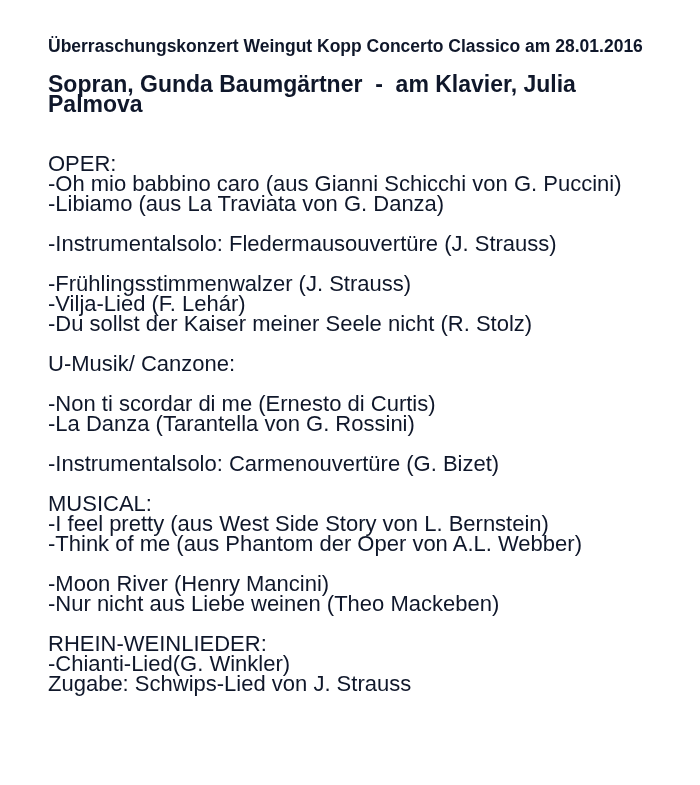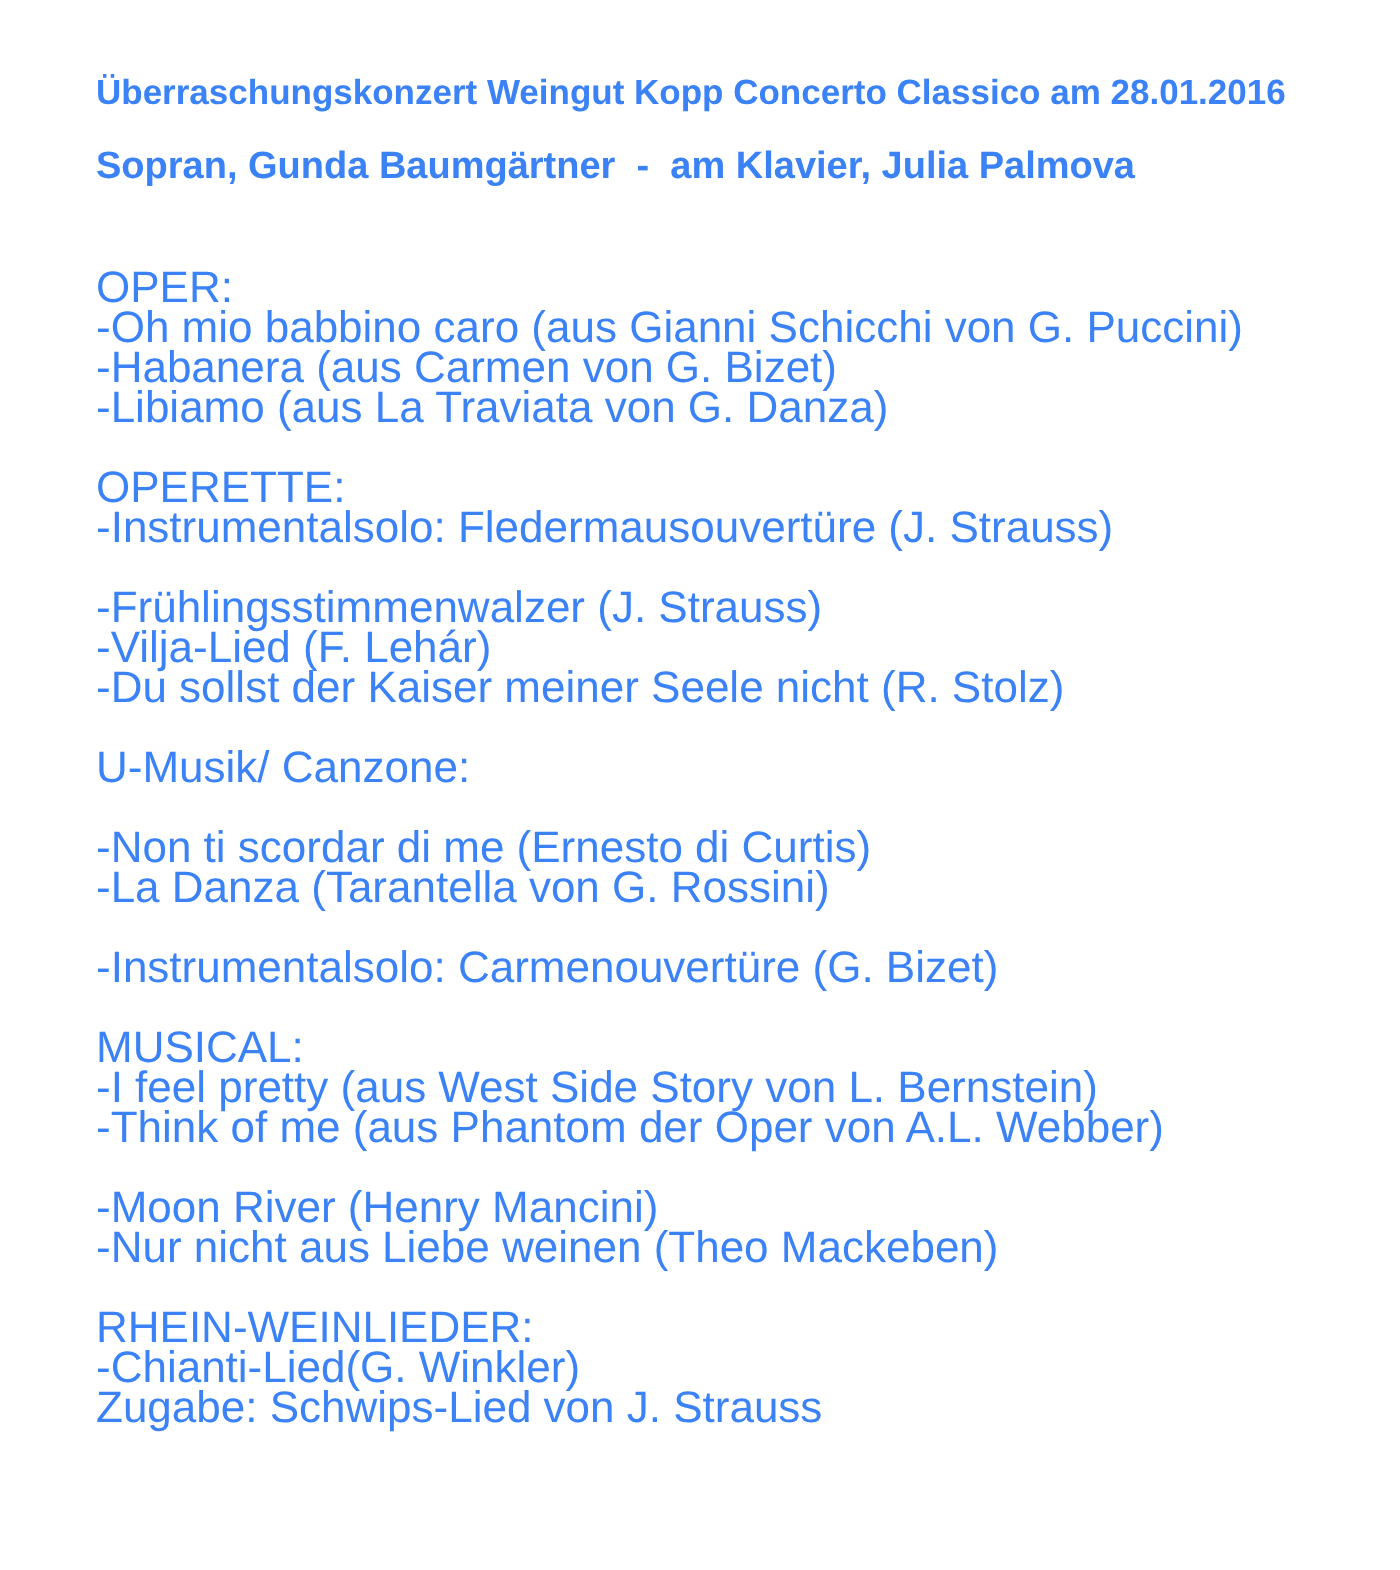--- a/index.html
+++ b/index.html
@@ -8,32 +8,32 @@
     background: #ffffff;
   }
   .page {
     position: relative;
     width: 700px;
     height: 785px;
     box-sizing: border-box;
     background: #ffffff;
     padding: 36px 30px 0 48px;
     font-family: "Liberation Sans", sans-serif;
-    color: #3b82f6;
+    color: #0f172a;
     overflow: hidden;
     border-radius: 27px;
   }
   .title {
     font-size: 17.5px;
     font-weight: bold;
     line-height: 20px;
     white-space: pre-wrap;
   }
   .subtitle {
-    font-size: 19px;
+    font-size: 23px;
     font-weight: bold;
     line-height: 20px;
     margin-top: 18px;
     white-space: pre-wrap;
   }
   .program-body {
     margin-top: 40px;
     font-size: 22px;
     line-height: 20px;
   }
@@ -52,27 +52,25 @@
 
   <div class="title">Überraschungskonzert Weingut Kopp Concerto Classico am 28.01.2016</div>
 
   <div class="subtitle">Sopran, Gunda Baumgärtner  -  am Klavier, Julia Palmova</div>
 
   <div class="program-body">
 
     <div class="section">
       <div class="heading">OPER:</div>
       <div class="line">-Oh mio babbino caro (aus Gianni Schicchi von G. Puccini)</div>
-      <div class="line">-Habanera (aus Carmen von G. Bizet)</div>
       <div class="line">-Libiamo (aus La Traviata von G. Danza)</div>
     </div>
     <div class="gap"></div>
 
     <div class="section">
-      <div class="heading">OPERETTE:</div>
       <div class="line">-Instrumentalsolo: Fledermausouvertüre (J. Strauss)</div>
       <div class="gap"></div>
       <div class="line">-Frühlingsstimmenwalzer (J. Strauss)</div>
       <div class="line">-Vilja-Lied (F. Lehár)</div>
       <div class="line">-Du sollst der Kaiser meiner Seele nicht (R. Stolz)</div>
     </div>
     <div class="gap"></div>
 
     <div class="section">
       <div class="heading">U-Musik/ Canzone:</div>

